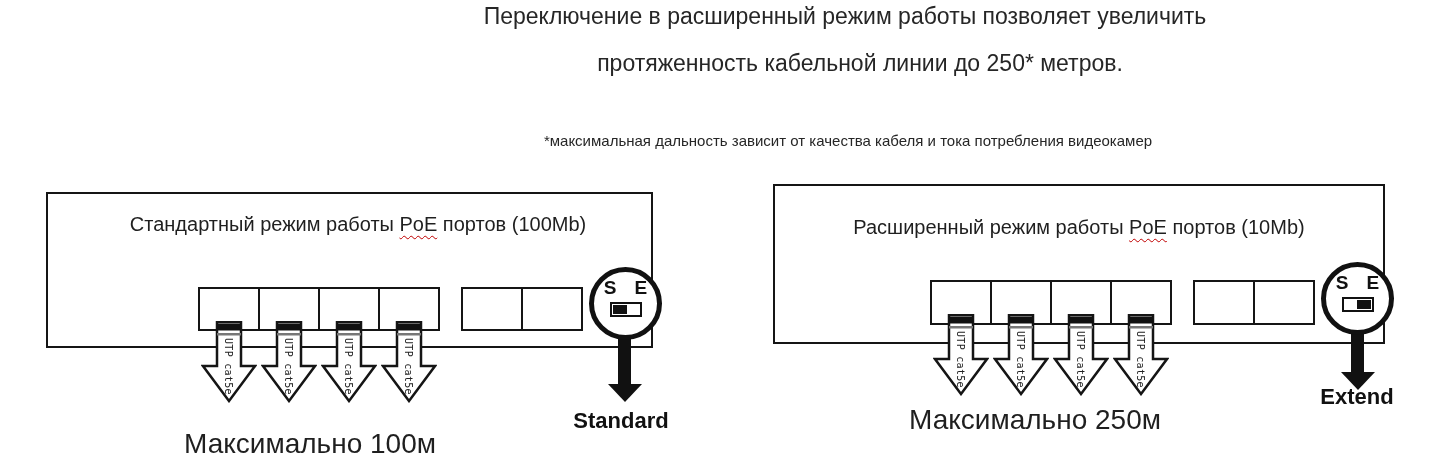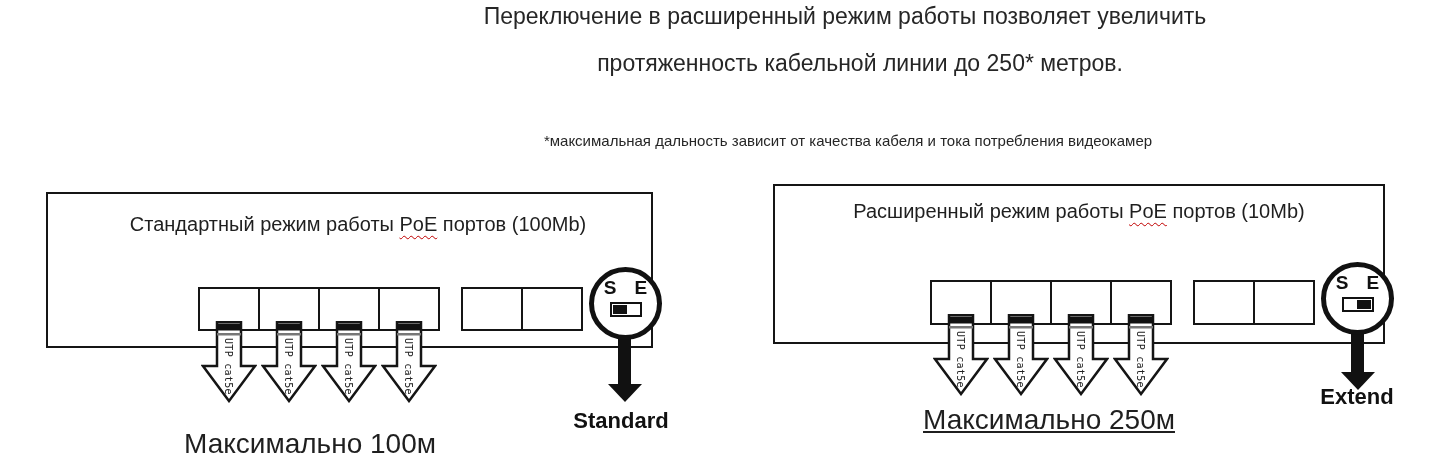--- a/index.html
+++ b/index.html
@@ -93,21 +93,21 @@
 
   <div class="stem" style="left:572px;top:146px;height:46px;"></div>
   <div class="arrowhead" style="left:562px;top:192px;"></div>
   <div class="mode-label ctr" style="left:575px;top:216px;">Standard</div>
   <div class="max-label ctr" style="left:264px;top:236px;">Максимально 100м</div>
 </div>
 
 <div class="panel" style="left:773px;top:184px;width:612px;height:160px;">
   <div class="device-box" style="width:612px;height:160px;"></div>
 
-  <div class="panel-title" style="top:16px;"><span>Расширенный режим работы </span><span class="poe">PoE</span><span> портов (10Mb)</span></div>
+  <div class="panel-title" style="top:32px;"><span>Расширенный режим работы </span><span class="poe">PoE</span><span> портов (10Mb)</span></div>
 
   <div class="port" style="left:157px;top:96px;height:45px;"></div>
   <div class="port" style="left:217px;top:96px;height:45px;"></div>
   <div class="port" style="left:277px;top:96px;height:45px;"></div>
   <div class="port" style="left:337px;top:96px;height:45px;"></div>
   <div class="port" style="left:420px;top:96px;height:45px;"></div>
   <div class="port" style="left:480px;top:96px;height:45px;"></div>
 
   <svg class="cable" style="left:160px;top:130px;" width="56" height="82" viewBox="0 0 56 82">
     <path d="M16 1 H40 V45 H54 L28 80 L2 45 H16 Z" fill="#fff" stroke="#151515" stroke-width="2.5"></path>
@@ -140,14 +140,14 @@
       <span>E</span>
     </div>
     <div class="toggle">
       <div class="knob knob-right"></div>
     </div>
   </div>
 
   <div class="stem" style="left:578px;top:149px;height:39px;"></div>
   <div class="arrowhead" style="left:568px;top:188px;"></div>
   <div class="mode-label ctr" style="left:584px;top:200px;">Extend</div>
-  <div class="max-label ctr" style="left:276px;top:220px;text-decoration:underline;">Максимально 250м</div>
+  <div class="max-label ctr" style="left:262px;top:220px;">Максимально 250м</div>
 </div>
 
 </body></html>

